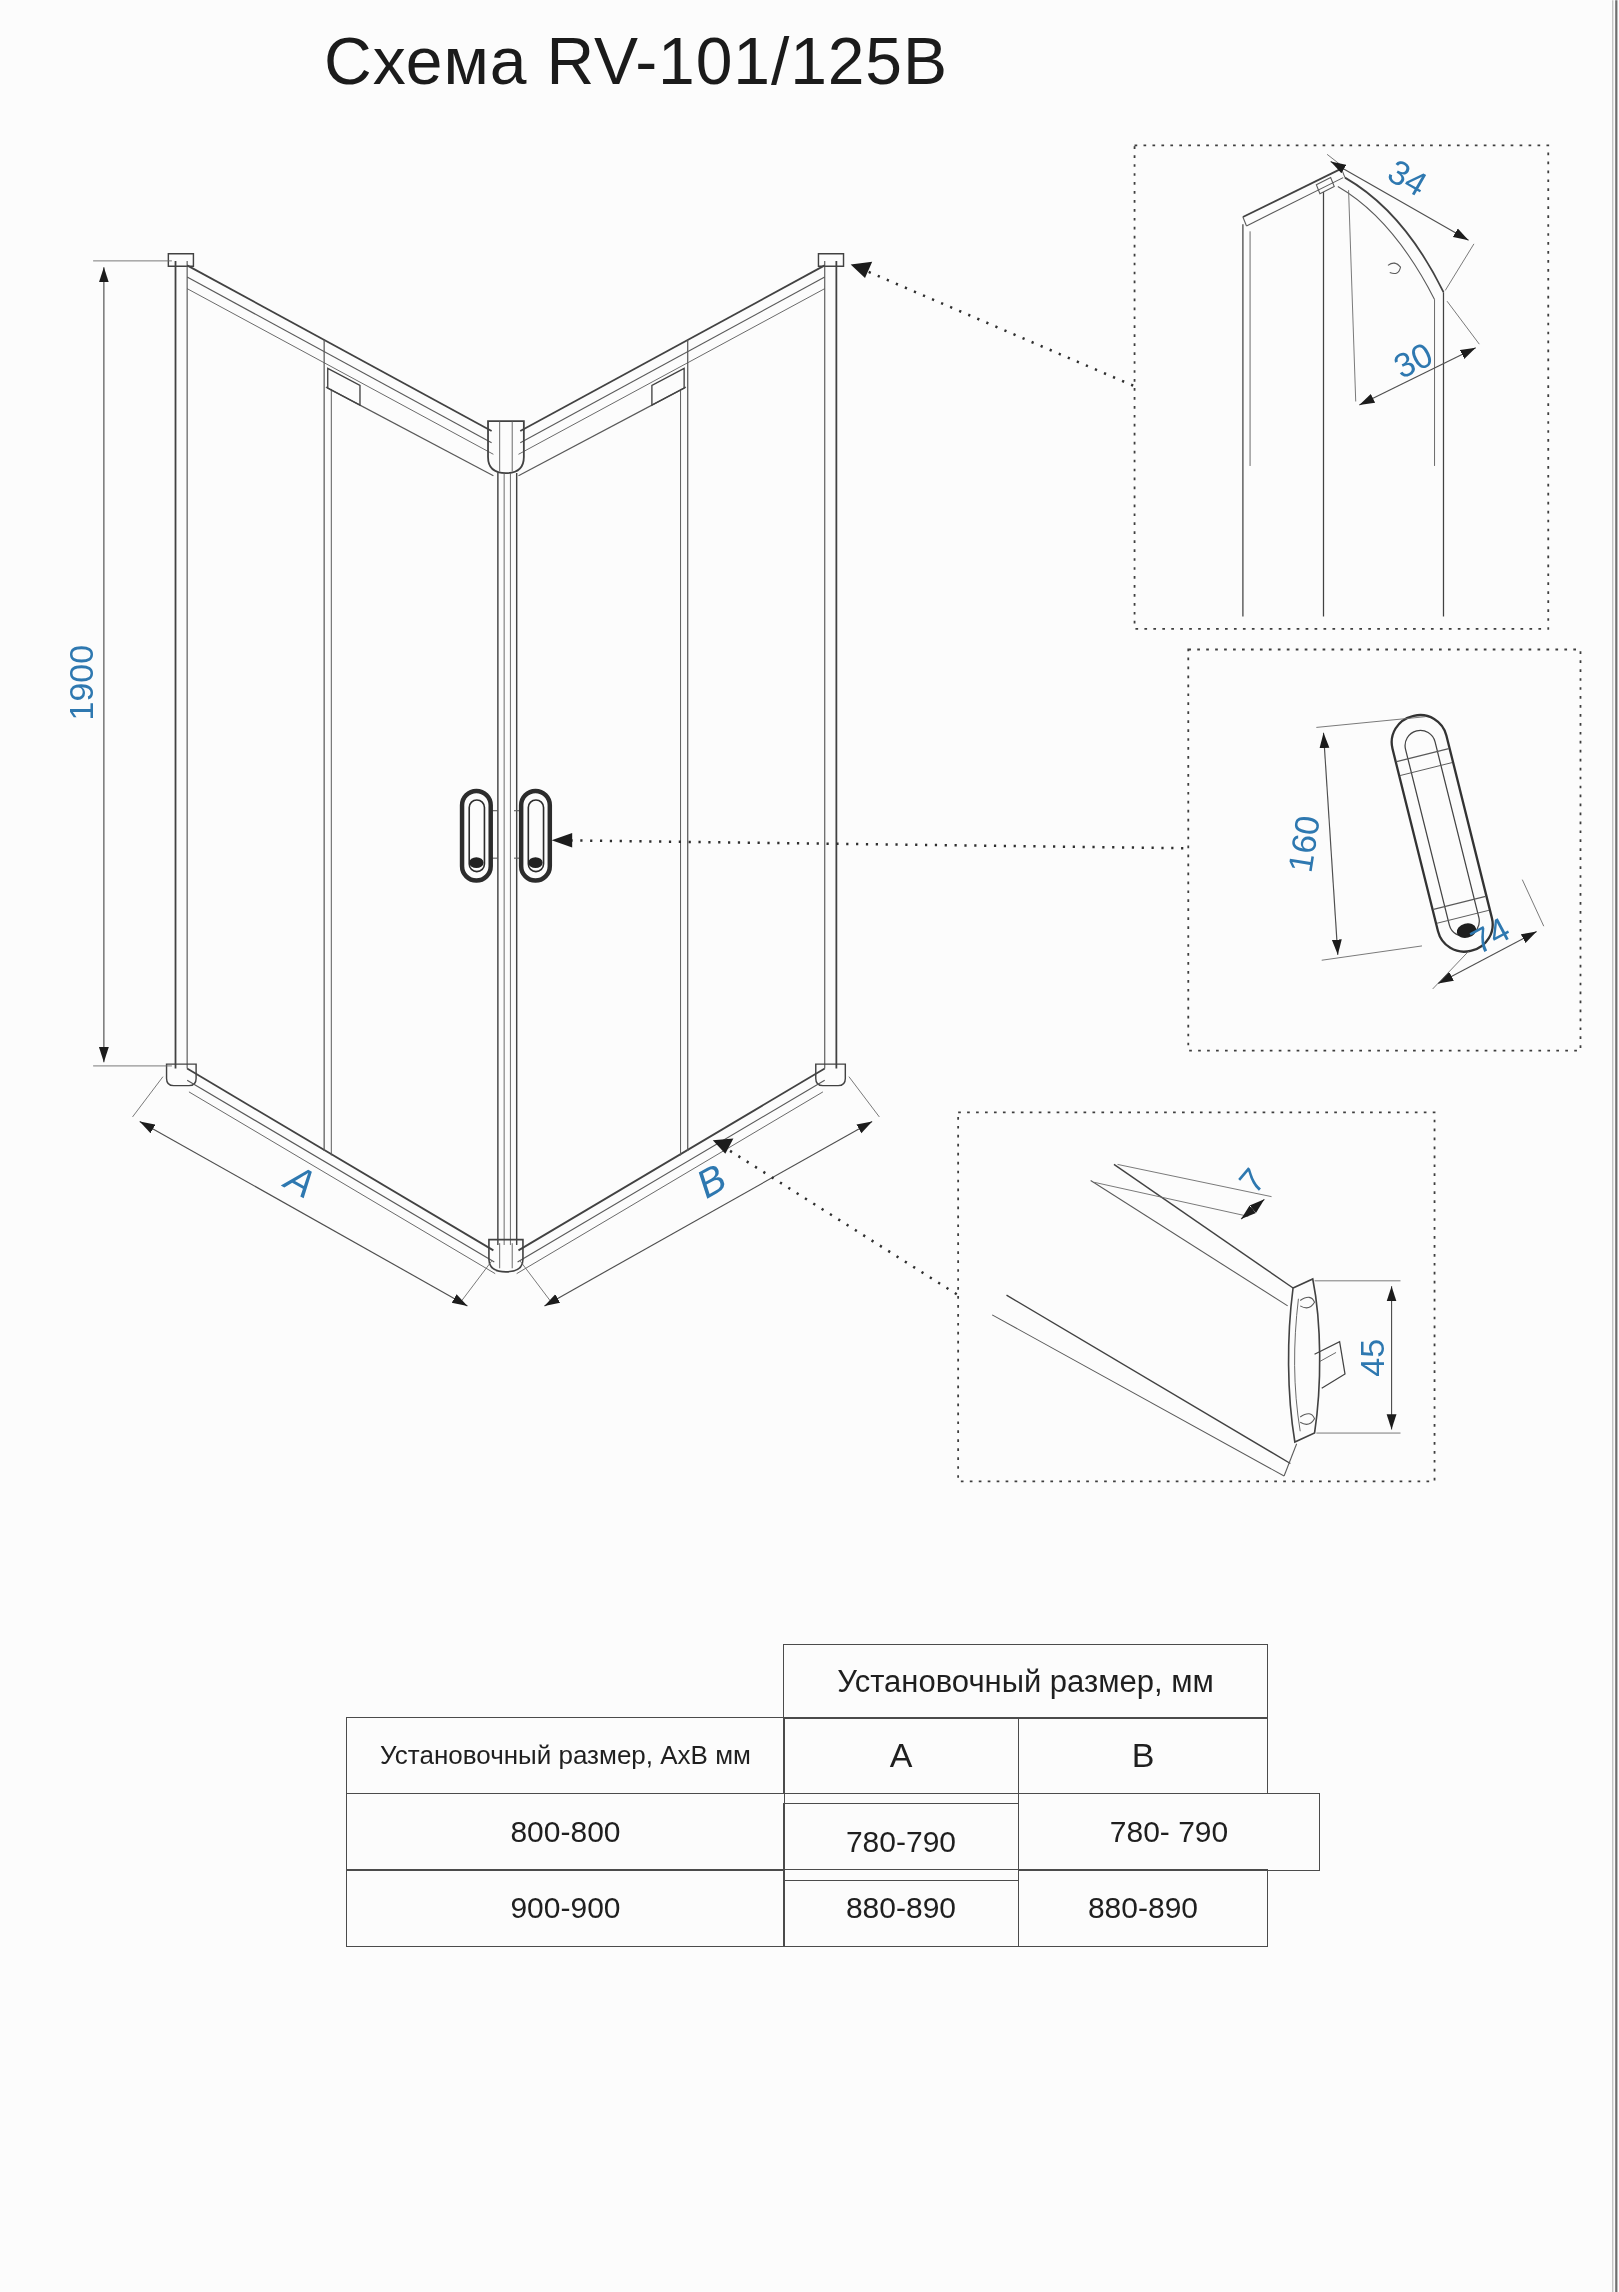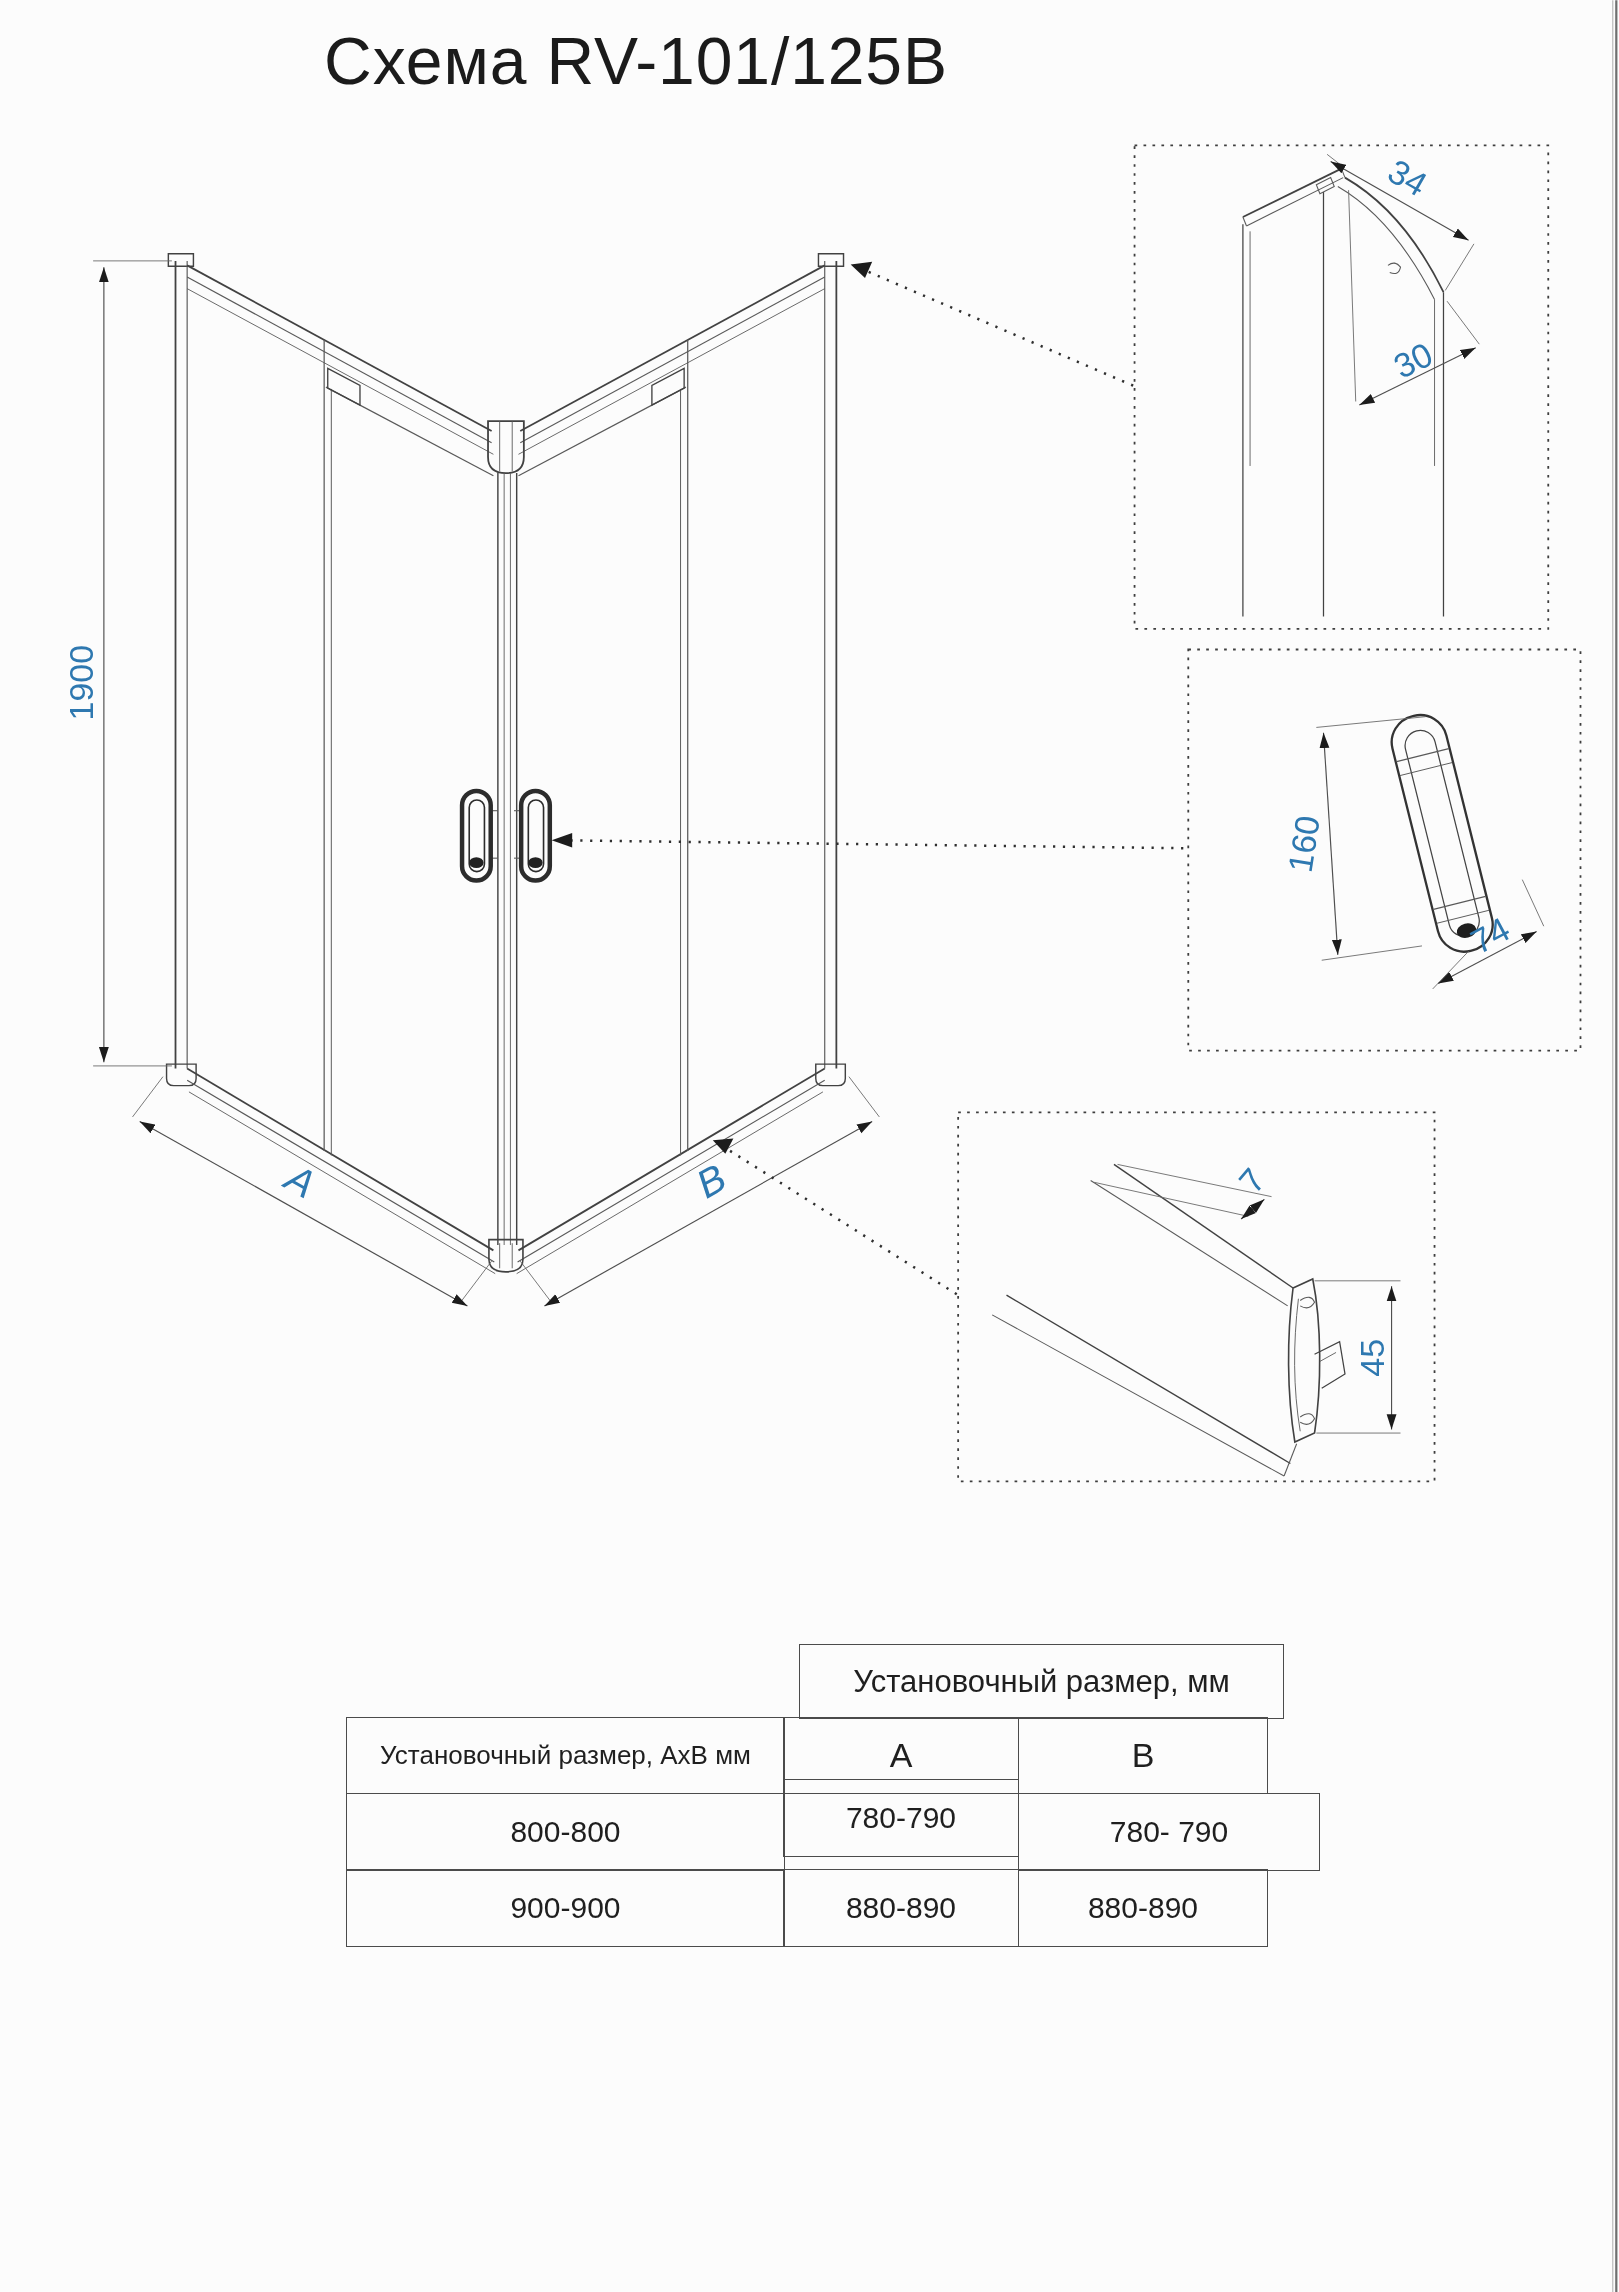--- a/index.html
+++ b/index.html
@@ -23,21 +23,21 @@
   .dimtxt{font-size:38px;}
   .ablabel{font-size:44px;font-style:italic;}
   .arrow{fill:#1c1c1c;}
   
   #spec-table{position:absolute;left:346px;top:1644px;width:924px;height:304px;color:#1f1f1f;}
   .cell{
     position:absolute;border:1.8px solid #4b4b4b;background:transparent;
     display:flex;align-items:center;justify-content:center;text-align:center;
     box-sizing:border-box;
   }
-  .cell.install{font-size:31px;margin-left:16px;}
+  .cell.install{font-size:31px;}
   .cell.nominal-h{font-size:26px;}
   .cell.colhead{font-size:34px;}
   .cell.data{font-size:30px;}
 </style>
 </head>
 <body>
 
 <div id="page">
 
   <div id="title">Схема RV-101/125B</div>
@@ -246,21 +246,21 @@
   </svg>
 
   <div id="spec-table">
     <div class="cell install" style="left:437px;top:0;width:485px;height:75px;">Установочный размер, мм</div>
 
     <div class="cell nominal-h" style="left:0;top:73px;width:439px;height:77px;">Установочный размер, АхВ мм</div>
     <div class="cell colhead" style="left:437px;top:73px;width:236px;height:77px;">А</div>
     <div class="cell colhead" style="left:672px;top:73px;width:250px;height:77px;">В</div>
 
     <div class="cell data" style="left:0;top:149px;width:439px;height:78px;">800-800</div>
-    <div class="cell data" style="left:437px;top:135px;width:236px;height:78px;">780-790</div>
+    <div class="cell data" style="left:437px;top:159px;width:236px;height:78px;">780-790</div>
     <div class="cell data" style="left:672px;top:149px;width:302px;height:78px;">780- 790</div>
 
     <div class="cell data" style="left:0;top:225px;width:439px;height:78px;">900-900</div>
     <div class="cell data" style="left:437px;top:225px;width:236px;height:78px;">880-890</div>
     <div class="cell data" style="left:672px;top:225px;width:250px;height:78px;">880-890</div>
   </div>
 
 </div>
 
 

